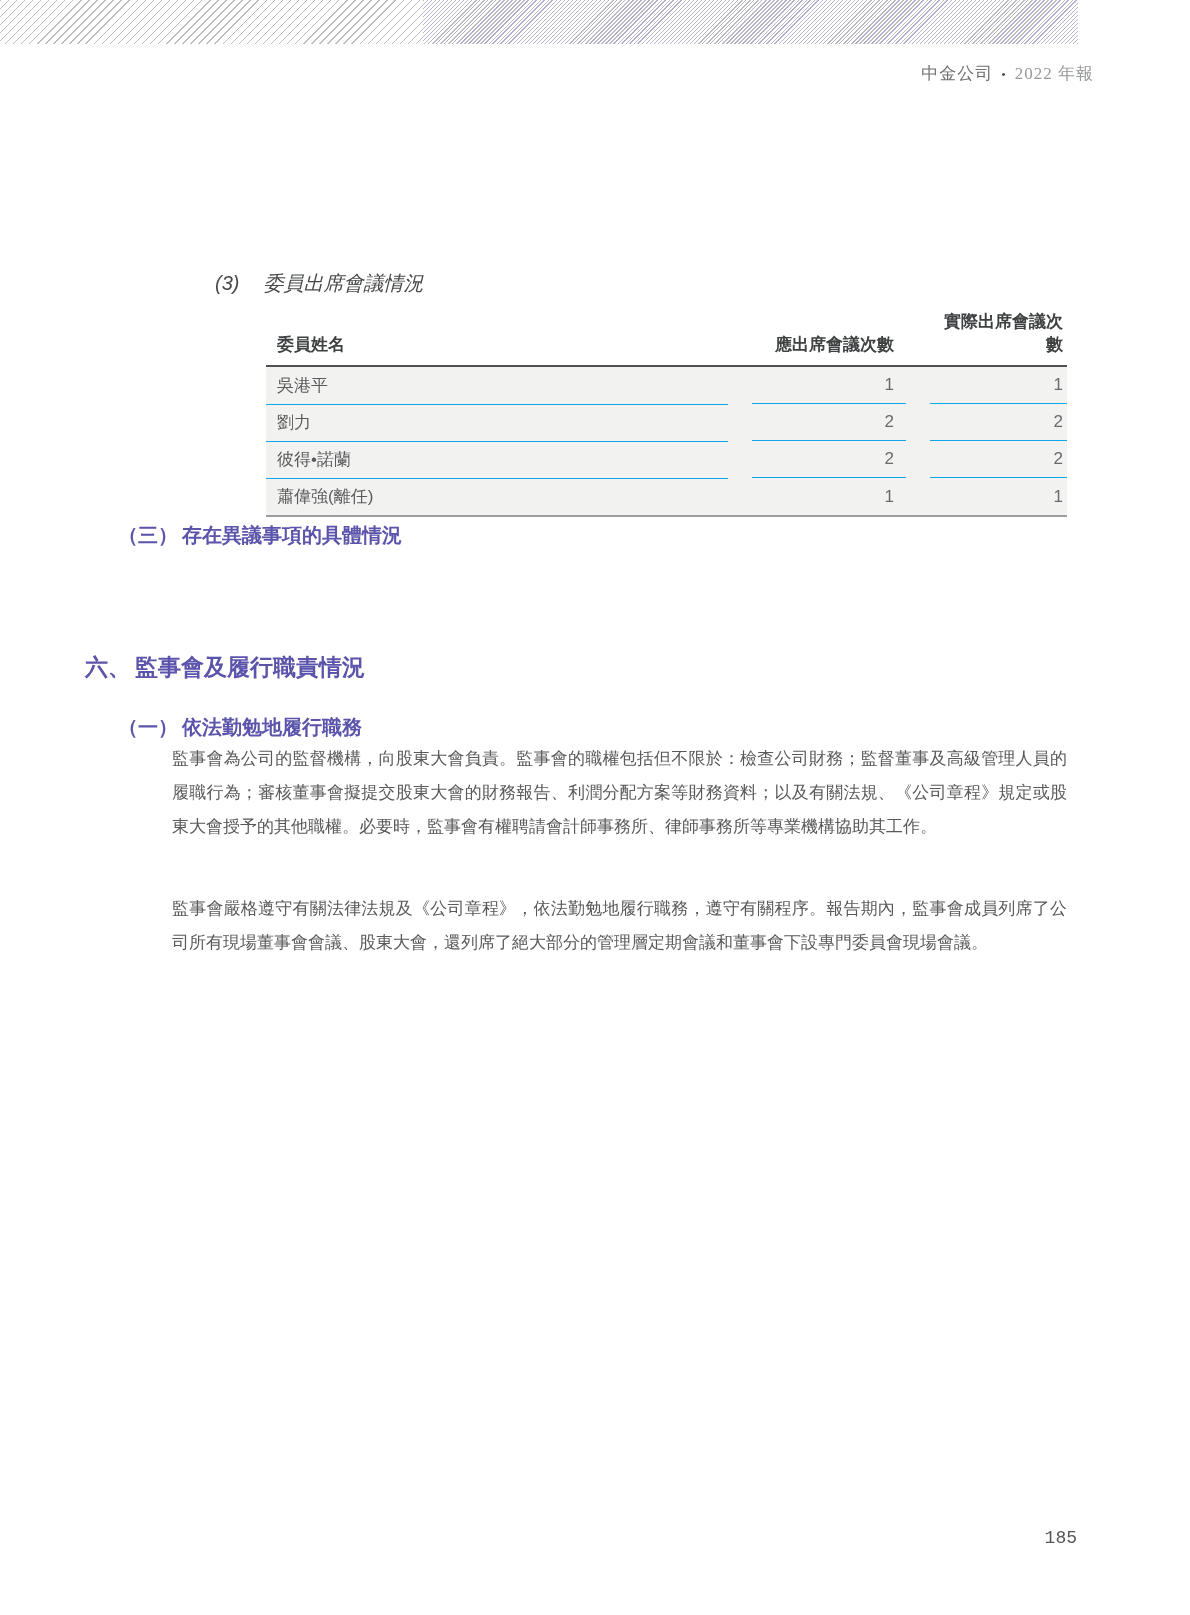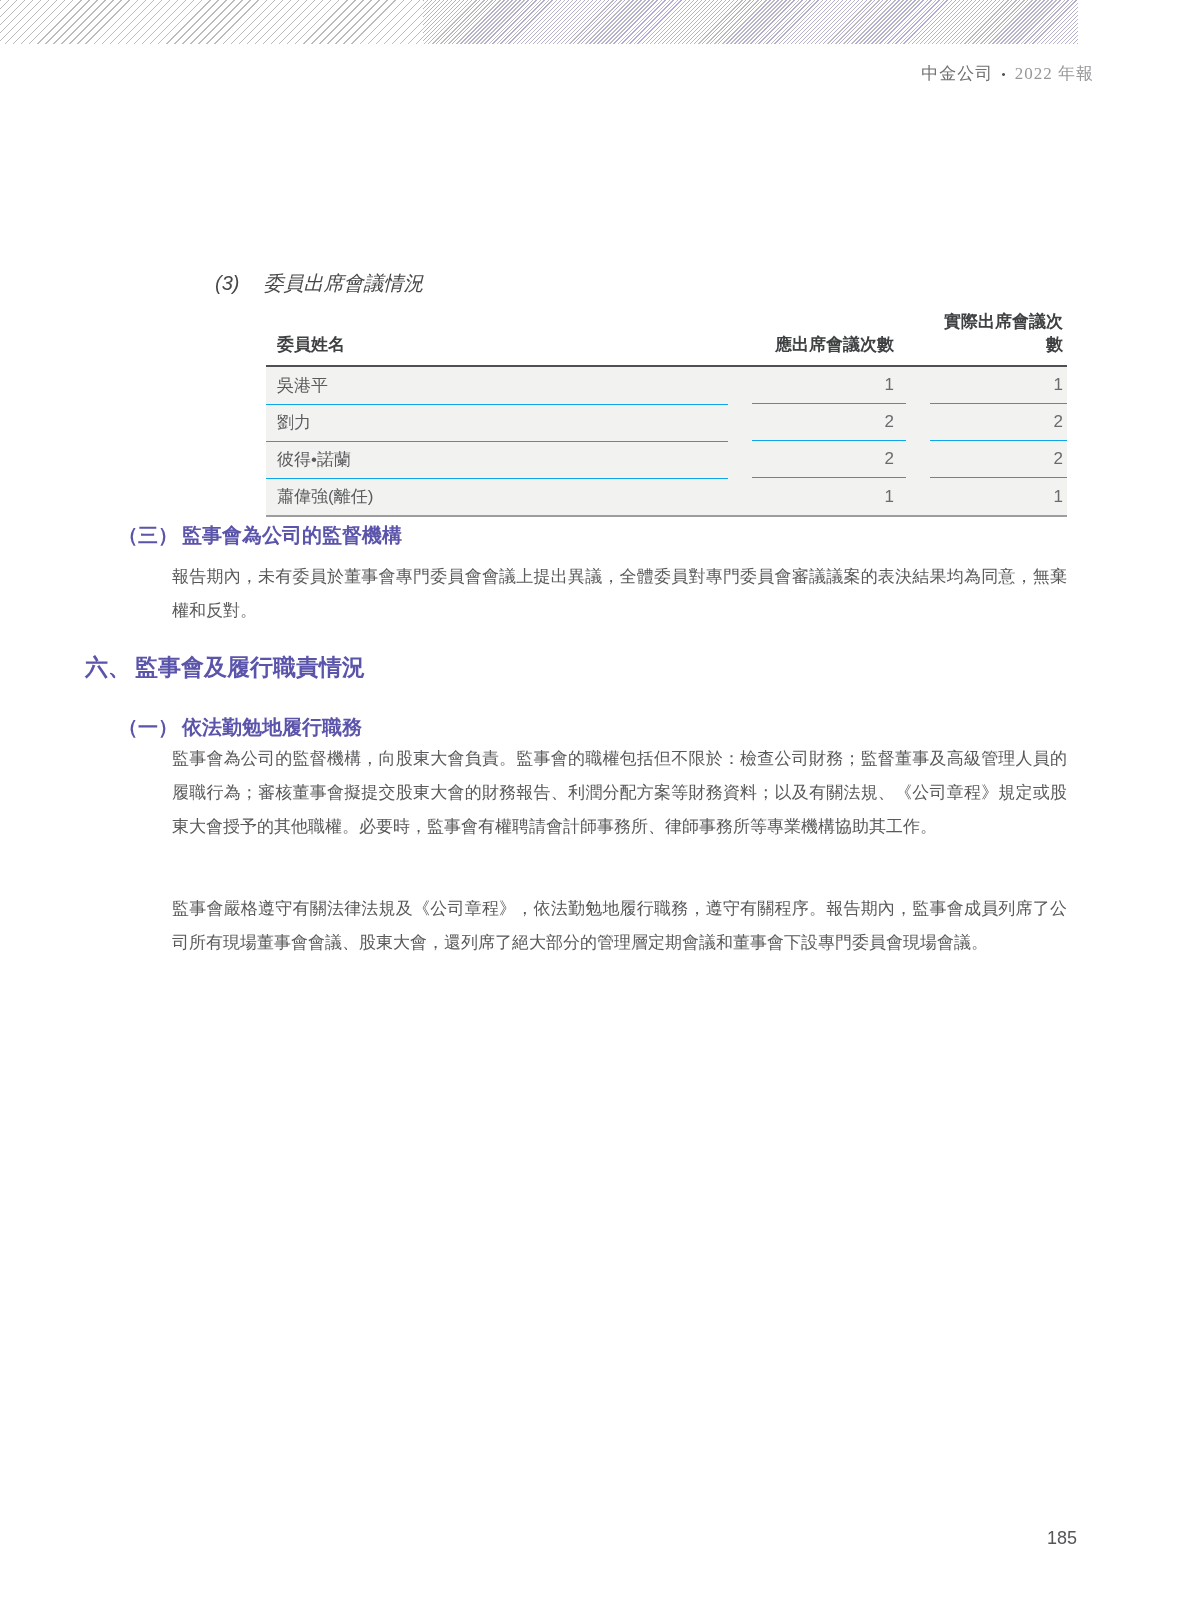--- a/index.html
+++ b/index.html
@@ -114,21 +114,21 @@
   .para-six-a { top: 742px; }
   .para-six-b { top: 892px; }
 
   
   .page-number {
     position: absolute;
     top: 1528px;
     left: 0;
     width: 1077px;
     text-align: right;
-    font-family: Liberation Sans, sans-serif;
+    font-family: Liberation Mono, monospace;
     font-size: 18px;
     color: #55565a;
   }
 </style>
 </head>
 <body>
 
 <div class="page">
 
   <div class="hatch"></div>
@@ -175,24 +175,23 @@
         <div class="c1">蕭偉強(離任)</div>
         <div class="cell-gap"></div>
         <div class="c2">1</div>
         <div class="cell-gap"></div>
         <div class="c3">1</div>
       </div>
     </div>
   </div>
 
   <div class="h-purple h-three">
-    <span class="hnum">（三）</span><span>監事會為公司的監督機構</span>
-  </div>
-
-  <div class="para para-three">報告期內，未有委員於董事會專門委員會會議上提出異議，全體委員對專門委員會審議議案的表決結果均為同意，無棄權和反對。</div>
+    <span class="hnum">（三）</span><span>存在異議事項的具體情況</span>
+  </div>
+
 
   <div class="h-purple h-six">
     <span class="hnum">六、</span><span>監事會及履行職責情況</span>
   </div>
 
   <div class="h-purple h-six-one">
     <span class="hnum">（一）</span><span>依法勤勉地履行職務</span>
   </div>
 
   <div class="para para-six-b">監事會嚴格遵守有關法律法規及《公司章程》，依法勤勉地履行職務，遵守有關程序。報告期內，監事會成員列席了公司所有現場董事會會議、股東大會，還列席了絕大部分的管理層定期會議和董事會下設專門委員會現場會議。</div>

